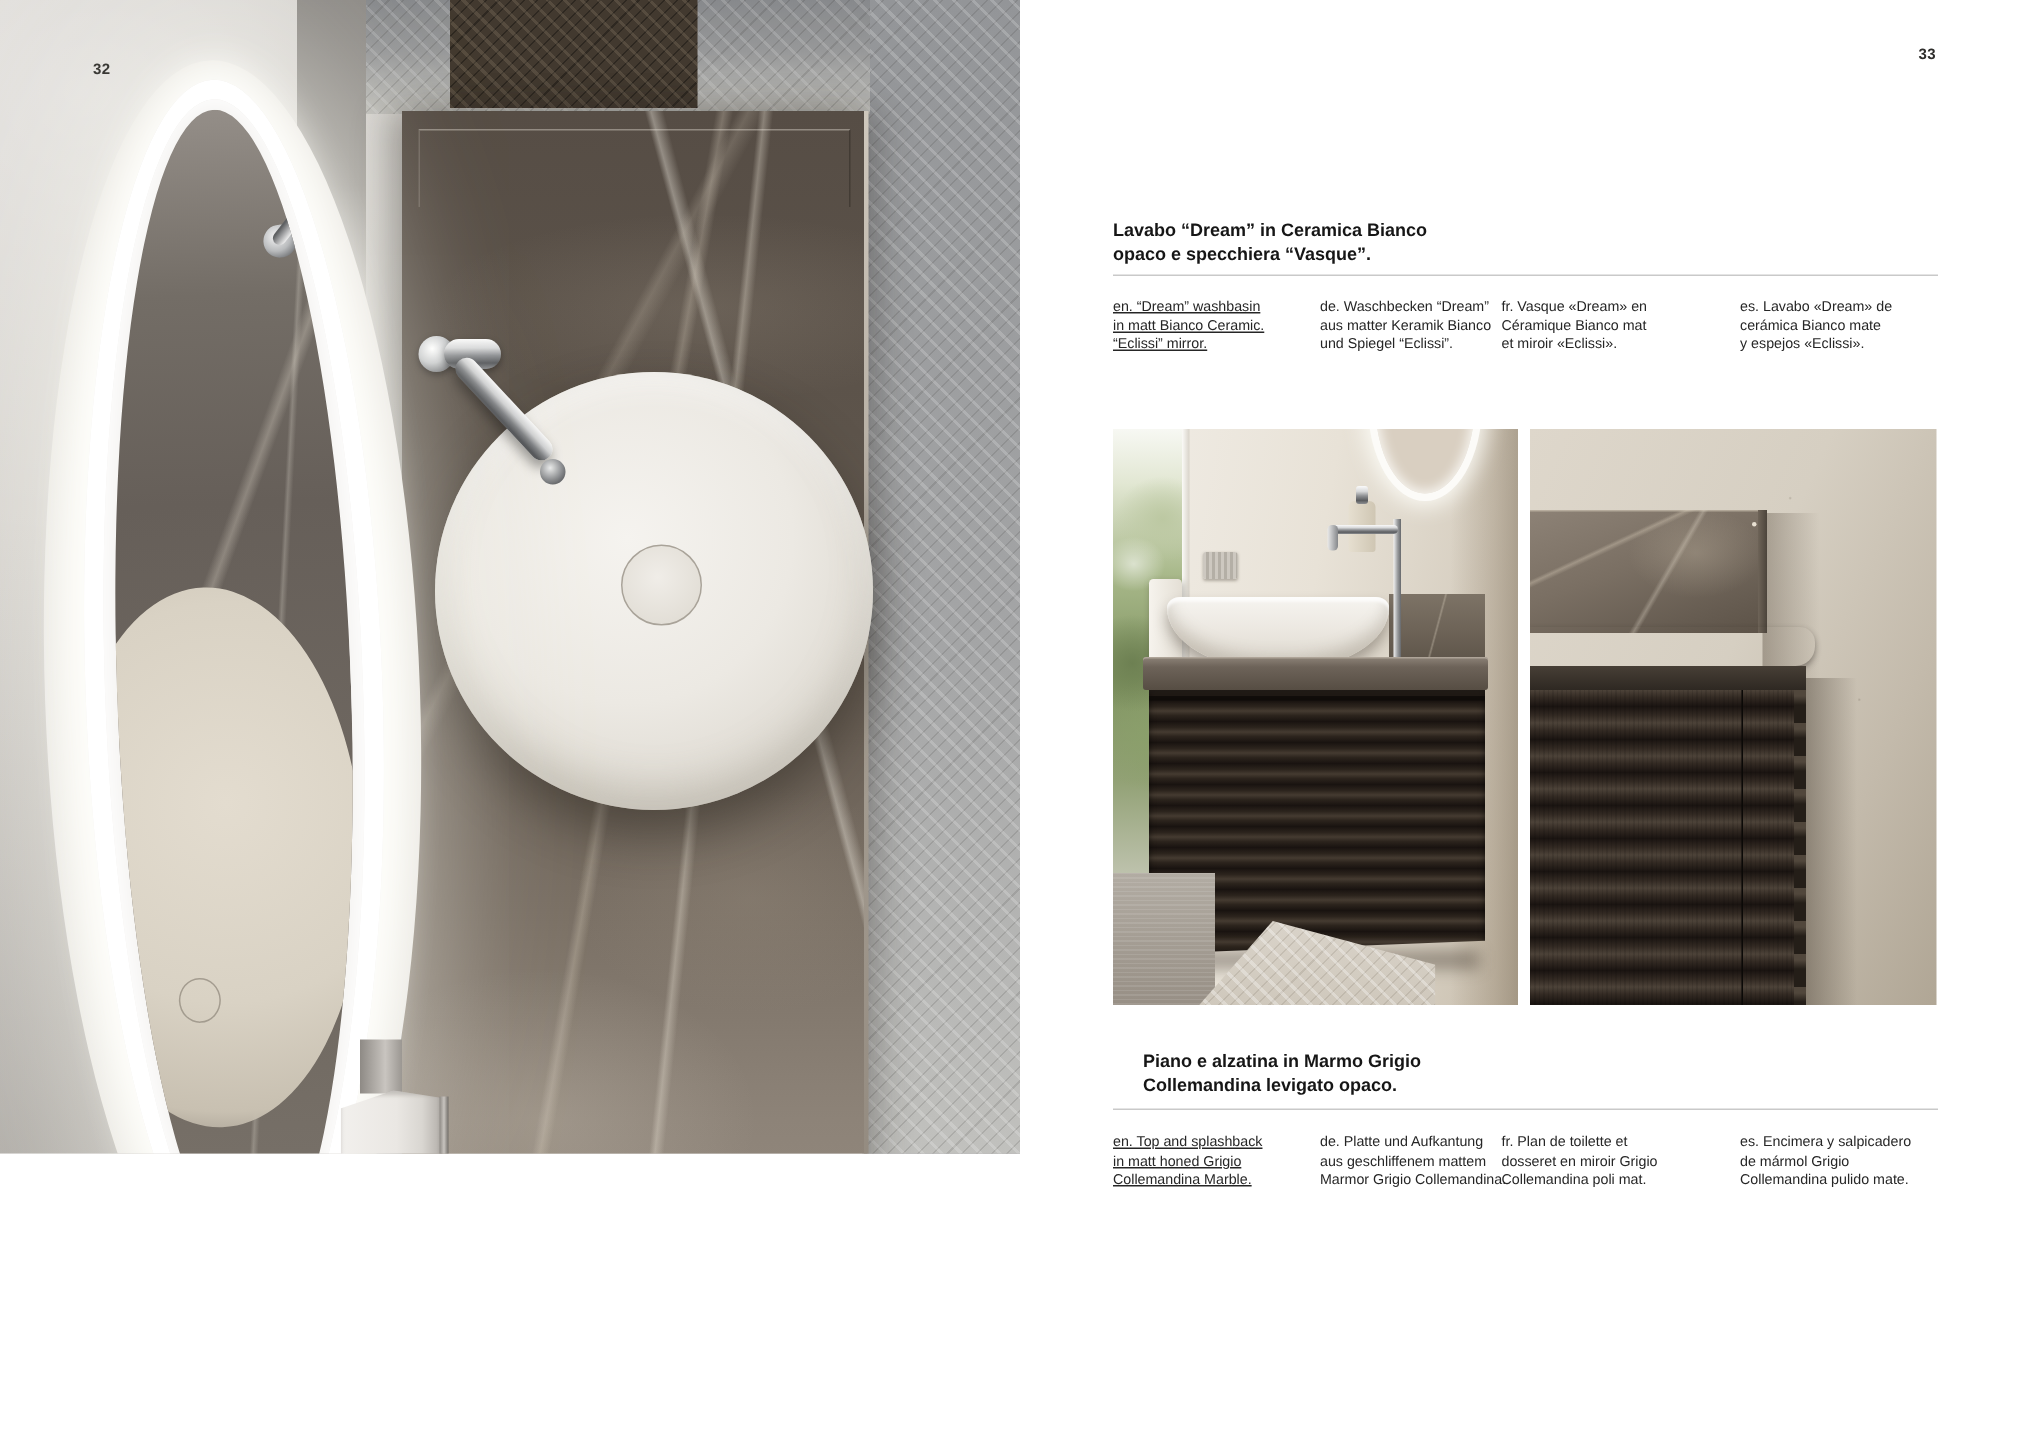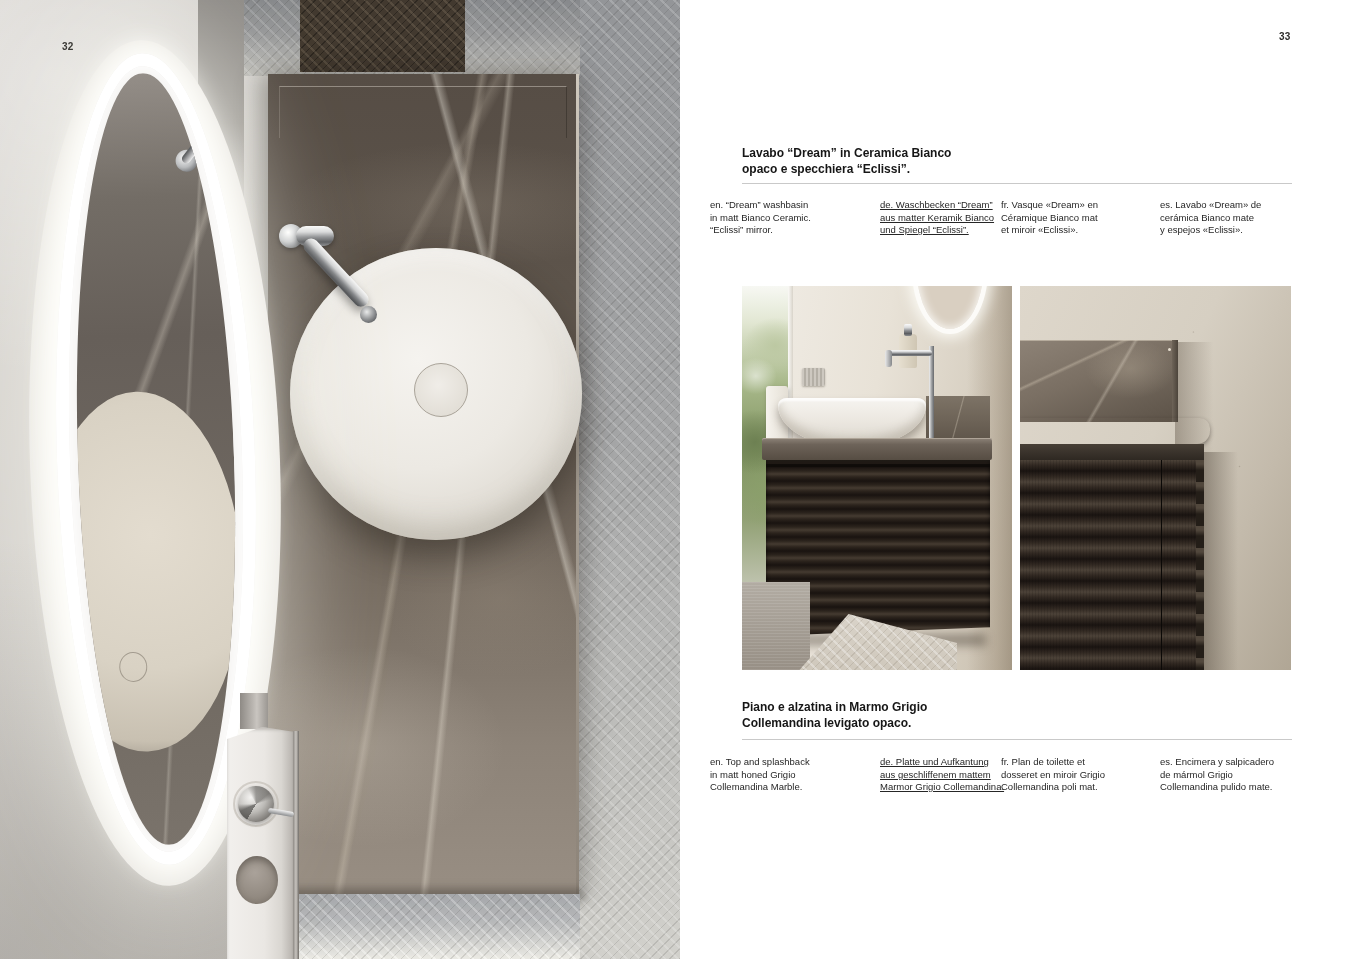--- a/index.html
+++ b/index.html
@@ -10,30 +10,30 @@
   }
   .abs { position:absolute; }
   .pre { white-space:pre-line; }
 
   
   .pagenum { position:absolute; font-size:10px; font-weight:bold; color:#2e2d2b; letter-spacing:.3px; }
   #pagenum-left  { left:62px;  top:41px; color:#3a3935; }
   #pagenum-right { left:1279px; top:31px; }
   .sec-title { position:absolute; left:742px; width:360px; font-size:12px; line-height:16px; color:#161616; }
   #title-1 { top:145px; }
-  #title-2 { top:699px; }
+  #title-2 { top:699px;margin-left:20px; }
   .rule { position:absolute; left:742px; width:550px; height:1px; background:#c9c9c9; }
   #rule-1 { top:183px; }
   #rule-2 { top:739px; }
   .col { position:absolute; width:130px; font-size:9.5px; line-height:12.5px; color:#262626; }
   .row1 { top:199px; } .row2 { top:756px; }
-  .cx0 { left:710px; } .cx1 { left:880px;text-decoration:underline; } .cx2 { left:1001px; } .cx3 { left:1160px; }
-
-  
-  #left-photo { left:0; top:0; width:680px; height:959px; overflow:hidden;
+  .cx0 { left:742px;text-decoration:underline; } .cx1 { left:880px; } .cx2 { left:1001px; } .cx3 { left:1160px; }
+
+  
+  #left-photo { left:0; top:0; width:680px; height:769px; overflow:hidden;
     background:
       radial-gradient(ellipse 600px 500px at 8% 8%, rgba(255,255,255,.35), transparent 60%),
       radial-gradient(ellipse 700px 600px at 0% 100%, rgba(90,86,80,.25), transparent 70%),
       linear-gradient(105deg,#d9d6d2 0%, #cbc8c3 40%, #bab6b1 75%, #b0aca7 100%);
   }
   .herring {
     background-color:#9fa0a3;
     background-image:
       repeating-linear-gradient(45deg, rgba(255,255,255,.18) 0 2px, transparent 2px 9px),
       repeating-linear-gradient(-45deg, rgba(60,58,55,.15) 0 1px, transparent 1px 7px),
@@ -276,21 +276,21 @@
   <div class="ph abs" id="lp-ped-disc"></div>
   <div class="ph abs" id="lp-ped-rod"></div>
   <div class="ph abs" id="lp-ped-oval"></div>
 
   <span class="pagenum" id="pagenum-left">32</span>
 </section>
 
 <span class="pagenum" id="pagenum-right">33</span>
 
 <h2 class="sec-title pre" id="title-1">Lavabo “Dream” in Ceramica Bianco
-opaco e specchiera “Eclissi”.</h2>
+opaco e specchiera “Vasque”.</h2>
 <div class="rule" id="rule-1"></div>
 <p class="col row1 cx0 pre">en. “Dream” washbasin
 in matt Bianco Ceramic.
 “Eclissi” mirror.</p>
 <p class="col row1 cx1 pre">de. Waschbecken “Dream”
 aus matter Keramik Bianco
 und Spiegel “Eclissi”.</p>
 <p class="col row1 cx2 pre">fr. Vasque «Dream» en
 Céramique Bianco mat
 et miroir «Eclissi».</p>

